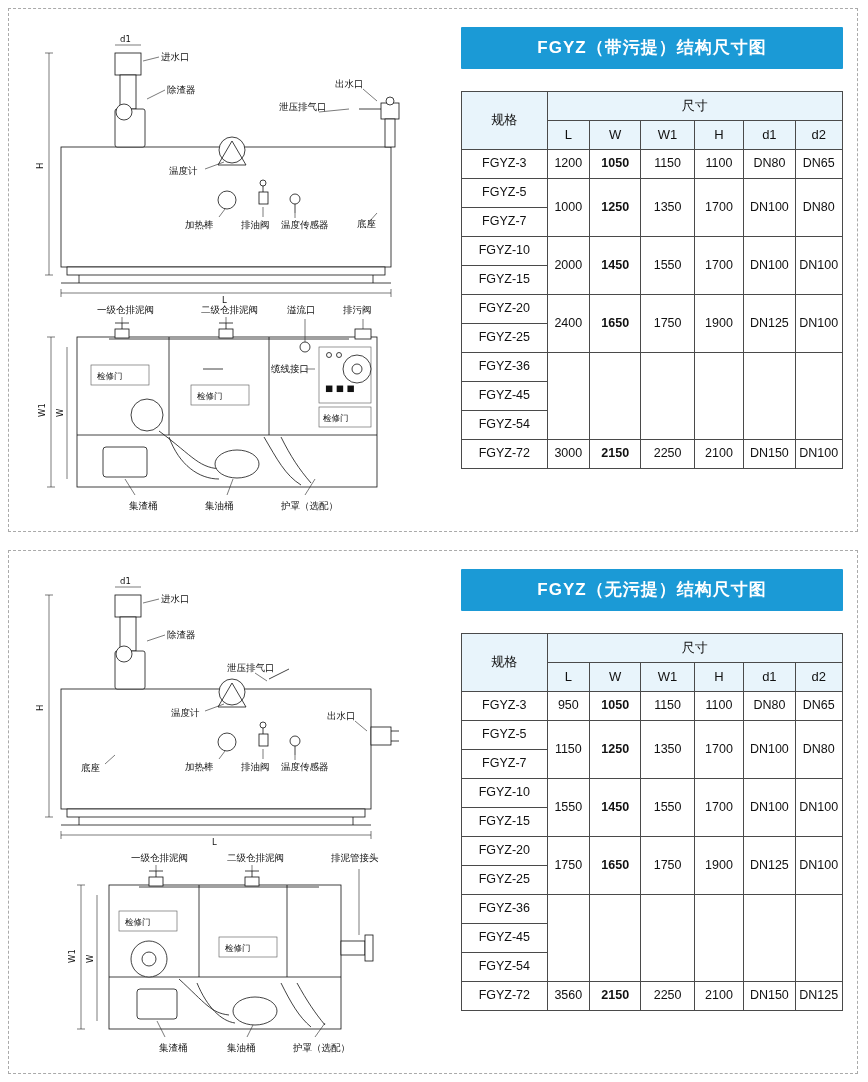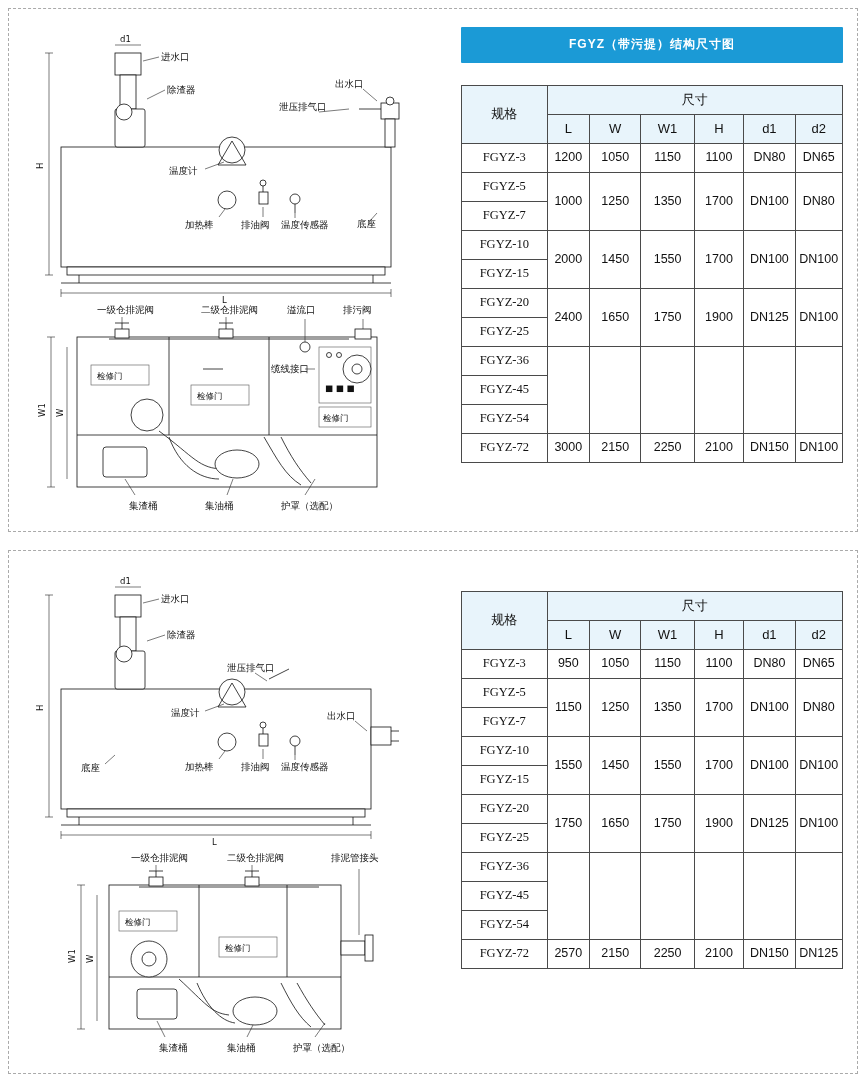--- a/index.html
+++ b/index.html
@@ -32,21 +32,21 @@
   .right-col {
     position: absolute;
     left: 452px;
     top: 18px;
     width: 382px;
   }
   .title-bar {
     background: #1b9ad6;
     color: #ffffff;
     text-align: center;
-    font-size: 12px;
+    font-size: 17px;
     font-weight: bold;
     padding: 9px 0 10px 0;
     letter-spacing: 1px;
     border-radius: 1px;
   }
   table.spec {
     margin-top: 22px;
     border-collapse: collapse;
     width: 382px;
     font-size: 12.5px;
@@ -58,23 +58,23 @@
     padding: 0;
     height: 28px;
     font-weight: normal;
     line-height: 1.1;
   }
   table.spec thead th {
     background: #e8f4fb;
     font-size: 13px;
   }
   table.spec thead th.hdr-spec { width: 84px; }
-  table.spec td.c-spec { width: 84px; font-family: Liberation Serif, serif; }
+  table.spec td.c-spec { width: 84px; }
   table.spec td.c-l   { width: 41px; }
-  table.spec td.c-w   { width: 50px; }
+  table.spec td.c-w   { width: 50px; font-weight: bold; }
   table.spec td.c-w1  { width: 52px; }
   table.spec td.c-h   { width: 48px; }
   table.spec td.c-d1  { width: 50px; }
   table.spec td.c-d2  { width: 46px; margin-left: 40px; }
 
   
   .draw {
     position: absolute;
     left: 10px;
     top: 8px;
@@ -433,20 +433,21 @@
         <line class="lead" x1="138" y1="462" x2="146" y2="478"></line>
         <text class="cn" x="140" y="492">集渣桶</text>
         <line class="lead" x1="234" y1="466" x2="228" y2="478"></line>
         <text class="cn" x="208" y="492">集油桶</text>
         <line class="lead" x1="306" y1="464" x2="296" y2="478"></line>
         <text class="cn" x="274" y="492">护罩（选配）</text>
       </svg>
     </div>
 
     <div class="right-col">
+      <div class="title-bar">FGYZ（无污提）结构尺寸图</div>
       <table class="spec">
         <thead>
           <tr>
             <th class="hdr-spec" rowspan="2">规格</th>
             <th colspan="6">尺寸</th>
           </tr>
           <tr>
             <th>L</th>
             <th>W</th>
             <th>W1</th>
@@ -511,21 +512,21 @@
             <td class="c-d2" rowspan="3"></td>
           </tr>
           <tr>
             <td class="c-spec">FGYZ-45</td>
           </tr>
           <tr>
             <td class="c-spec">FGYZ-54</td>
           </tr>
           <tr>
             <td class="c-spec">FGYZ-72</td>
-            <td class="c-l">2570</td>
+            <td class="c-l">3560</td>
             <td class="c-w">2150</td>
             <td class="c-w1">2250</td>
             <td class="c-h">2100</td>
             <td class="c-d1">DN150</td>
             <td class="c-d2">DN125</td>
           </tr>
         </tbody>
       </table>
     </div>
 

